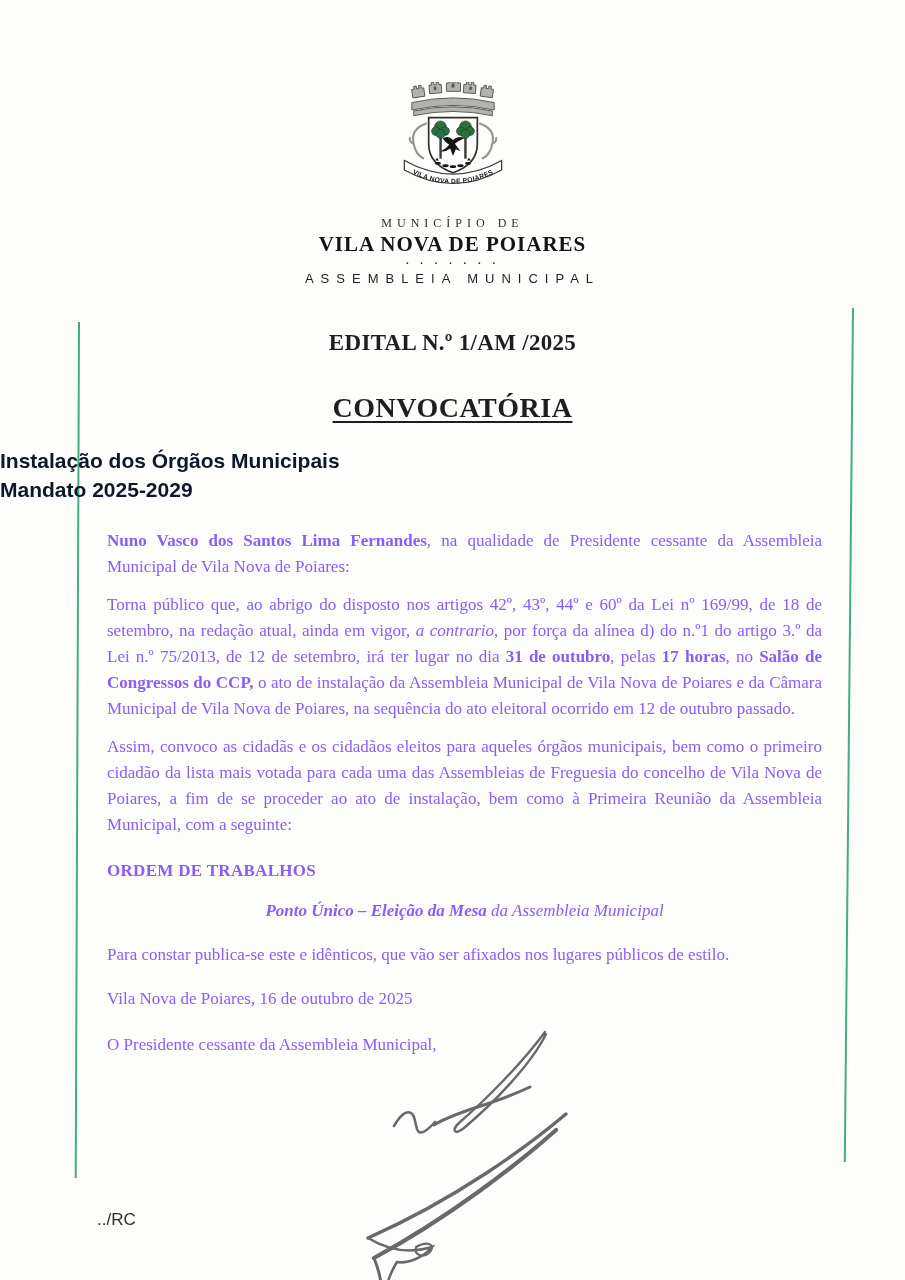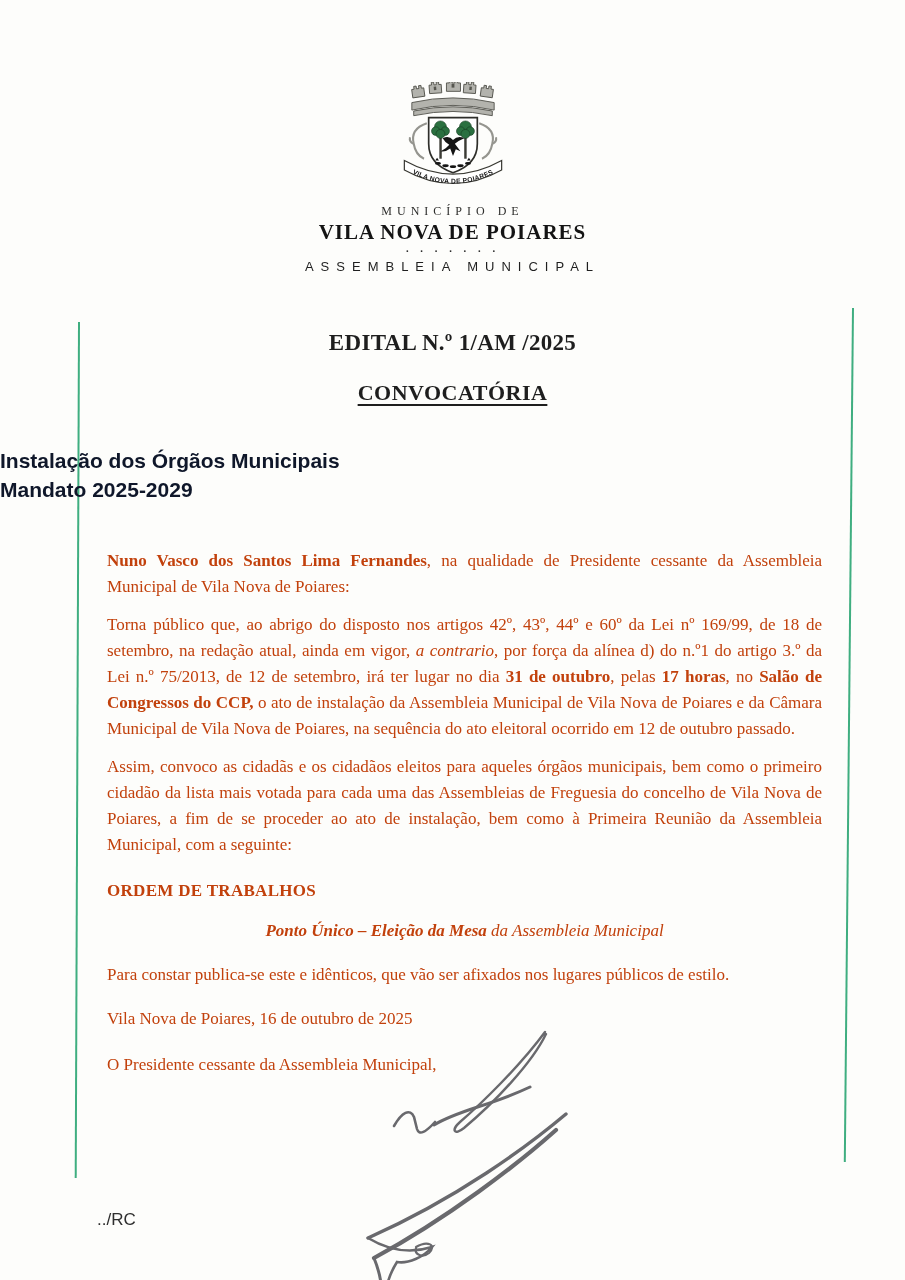--- a/index.html
+++ b/index.html
@@ -16,45 +16,45 @@
   
   .green-line{position:absolute;width:2px;background:#3fae80;transform-origin:top center;}
   .green-line.left{left:78px;top:322px;height:856px;transform:rotate(0.22deg);}
   .green-line.right{left:852px;top:308px;height:854px;transform:rotate(0.55deg);}
 
   
   .header-block{position:absolute;top:82px;left:0;width:100%;text-align:center;}
   .crest{display:inline-block;}
   .muni-label{
     font-family:"Liberation Serif", serif;
-    font-size:12px;letter-spacing:5px;color:#2d2d2b;margin-top:2px;
+    font-size:12px;letter-spacing:5px;color:#2d2d2b;margin-top:14px;
   }
   .muni-name{
     font-family:"Liberation Serif", serif;
     font-size:21px;font-weight:bold;letter-spacing:1px;color:#141414;margin-top:1px;
   }
   .sep-dots{font-size:11px;font-weight:bold;letter-spacing:4px;color:#2a2a2a;line-height:9px;margin-top:2px;}
   .org-label{
     font-family:"Liberation Sans", sans-serif;
     font-size:13px;letter-spacing:7px;color:#1f1f1f;margin-top:3px;font-weight:500;
   }
 
   
   .title-block{position:absolute;top:330px;left:0;width:100%;text-align:center;
     font-family:Liberation Serif, serif;color:#1e1e1e;}
   .edital-number{font-size:23px;font-weight:bold;letter-spacing:0.3px;}
-  .call-title{font-size:22px;font-weight:bold;letter-spacing:0.5px;margin-top:24px;
+  .call-title{font-size:28px;font-weight:bold;letter-spacing:0.5px;margin-top:36px;
     text-decoration:underline;text-decoration-thickness:2px;text-underline-offset:4px;}
   .subject-block{position:absolute;top:446px;left:0;width:100%;text-align:left;
     font-family:"Liberation Sans", sans-serif;color:#0f172a;}
   .subject-block div{font-size:21px;font-weight:bold;line-height:29px;}
 
   
-  .text-column{position:absolute;top:548px;left:107px;width:715px;
-    font-size:17px;line-height:26px;color:#c2410c;}
+  .text-column{position:absolute;top:528px;left:107px;width:715px;
+    font-size:17px;line-height:26px;color:#8b5cf6;}
   .text-column p{margin:0 0 12px 0;text-align:justify;}
   .b{font-weight:bold;}
   .i{font-style:italic;}
   .order-heading{text-align:center;font-weight:bold;margin:20px 0 0 0 !important;letter-spacing:0.3px;}
   .order-item{text-align:center !important;margin:14px 0 0 0 !important;}
   .closing-line{text-align:right;margin:18px 0 0 0 !important;}
   .place-date{text-align:center;margin:18px 0 0 0 !important;}
   .signer-role{text-align:left;margin:20px 0 0 0 !important;}
   .signer-name{text-align:center !important;margin:84px 0 0 0 !important;}
 

